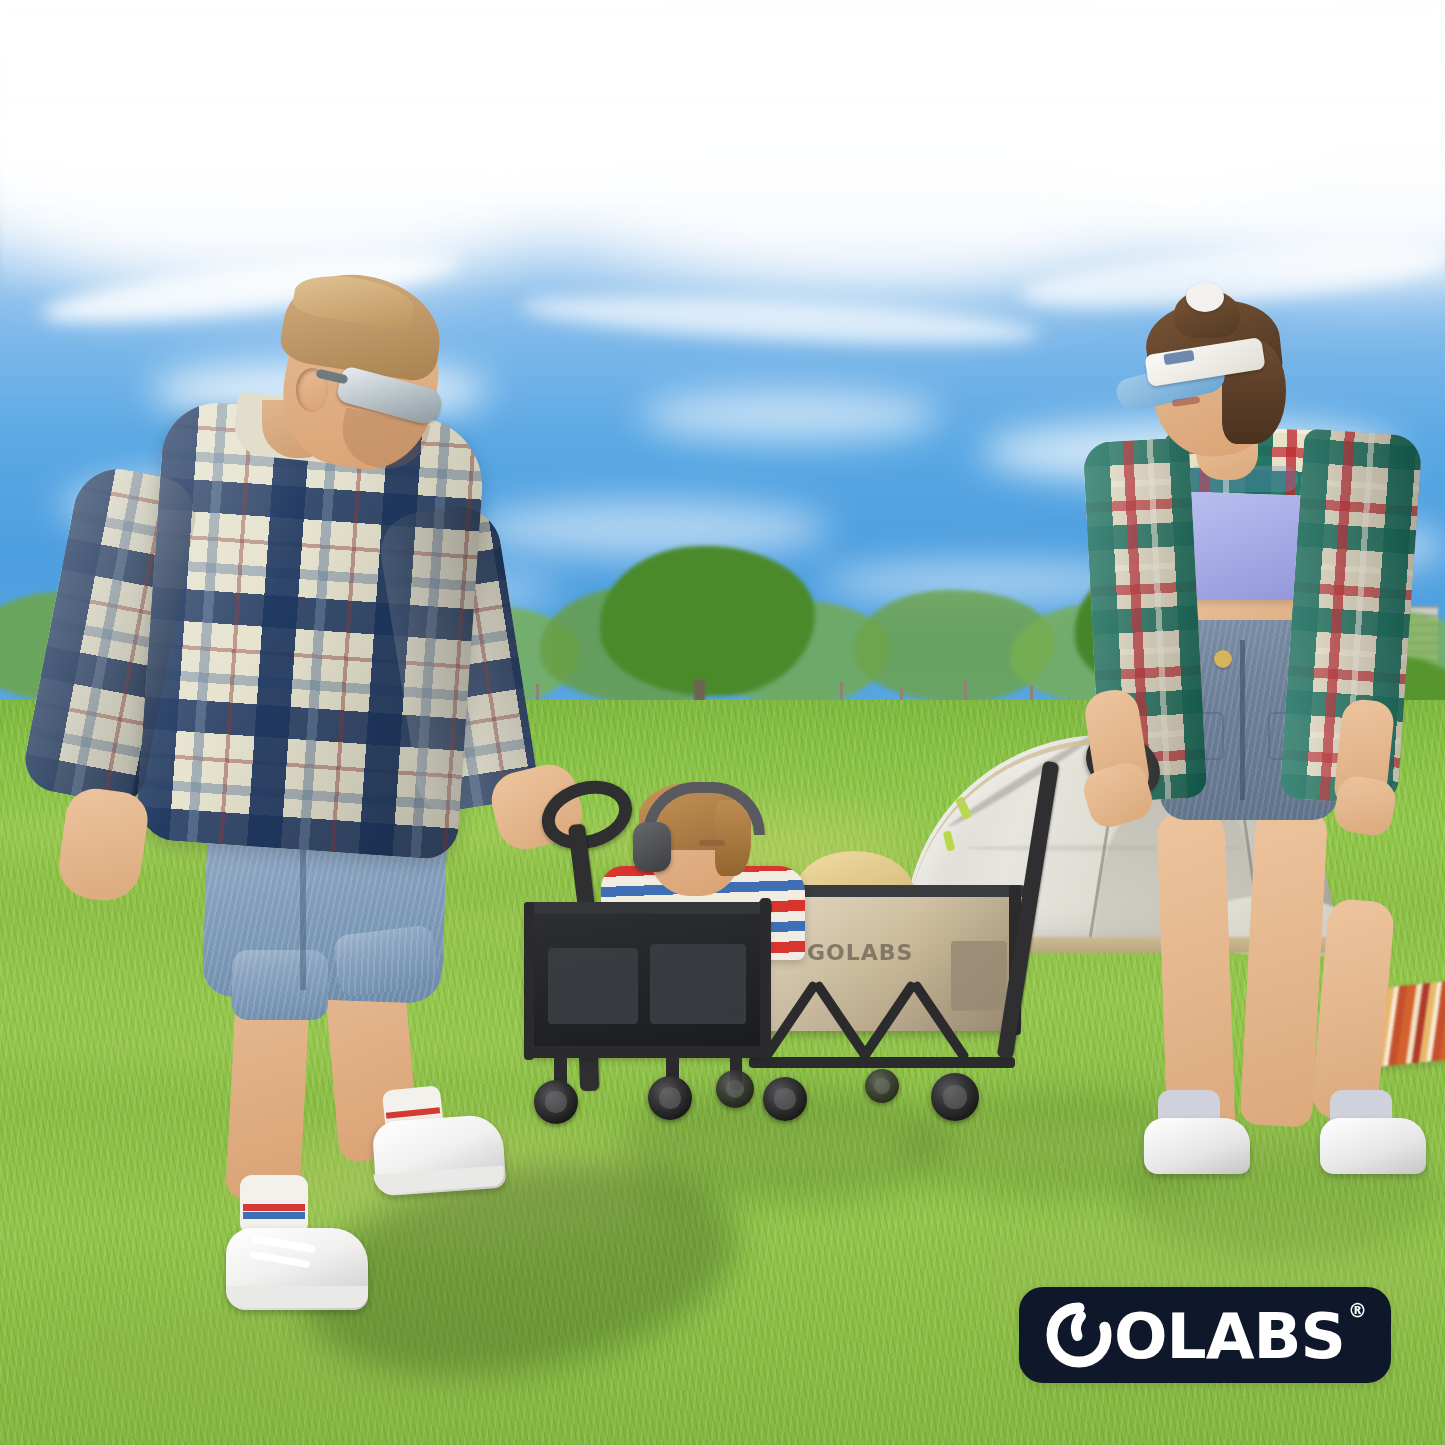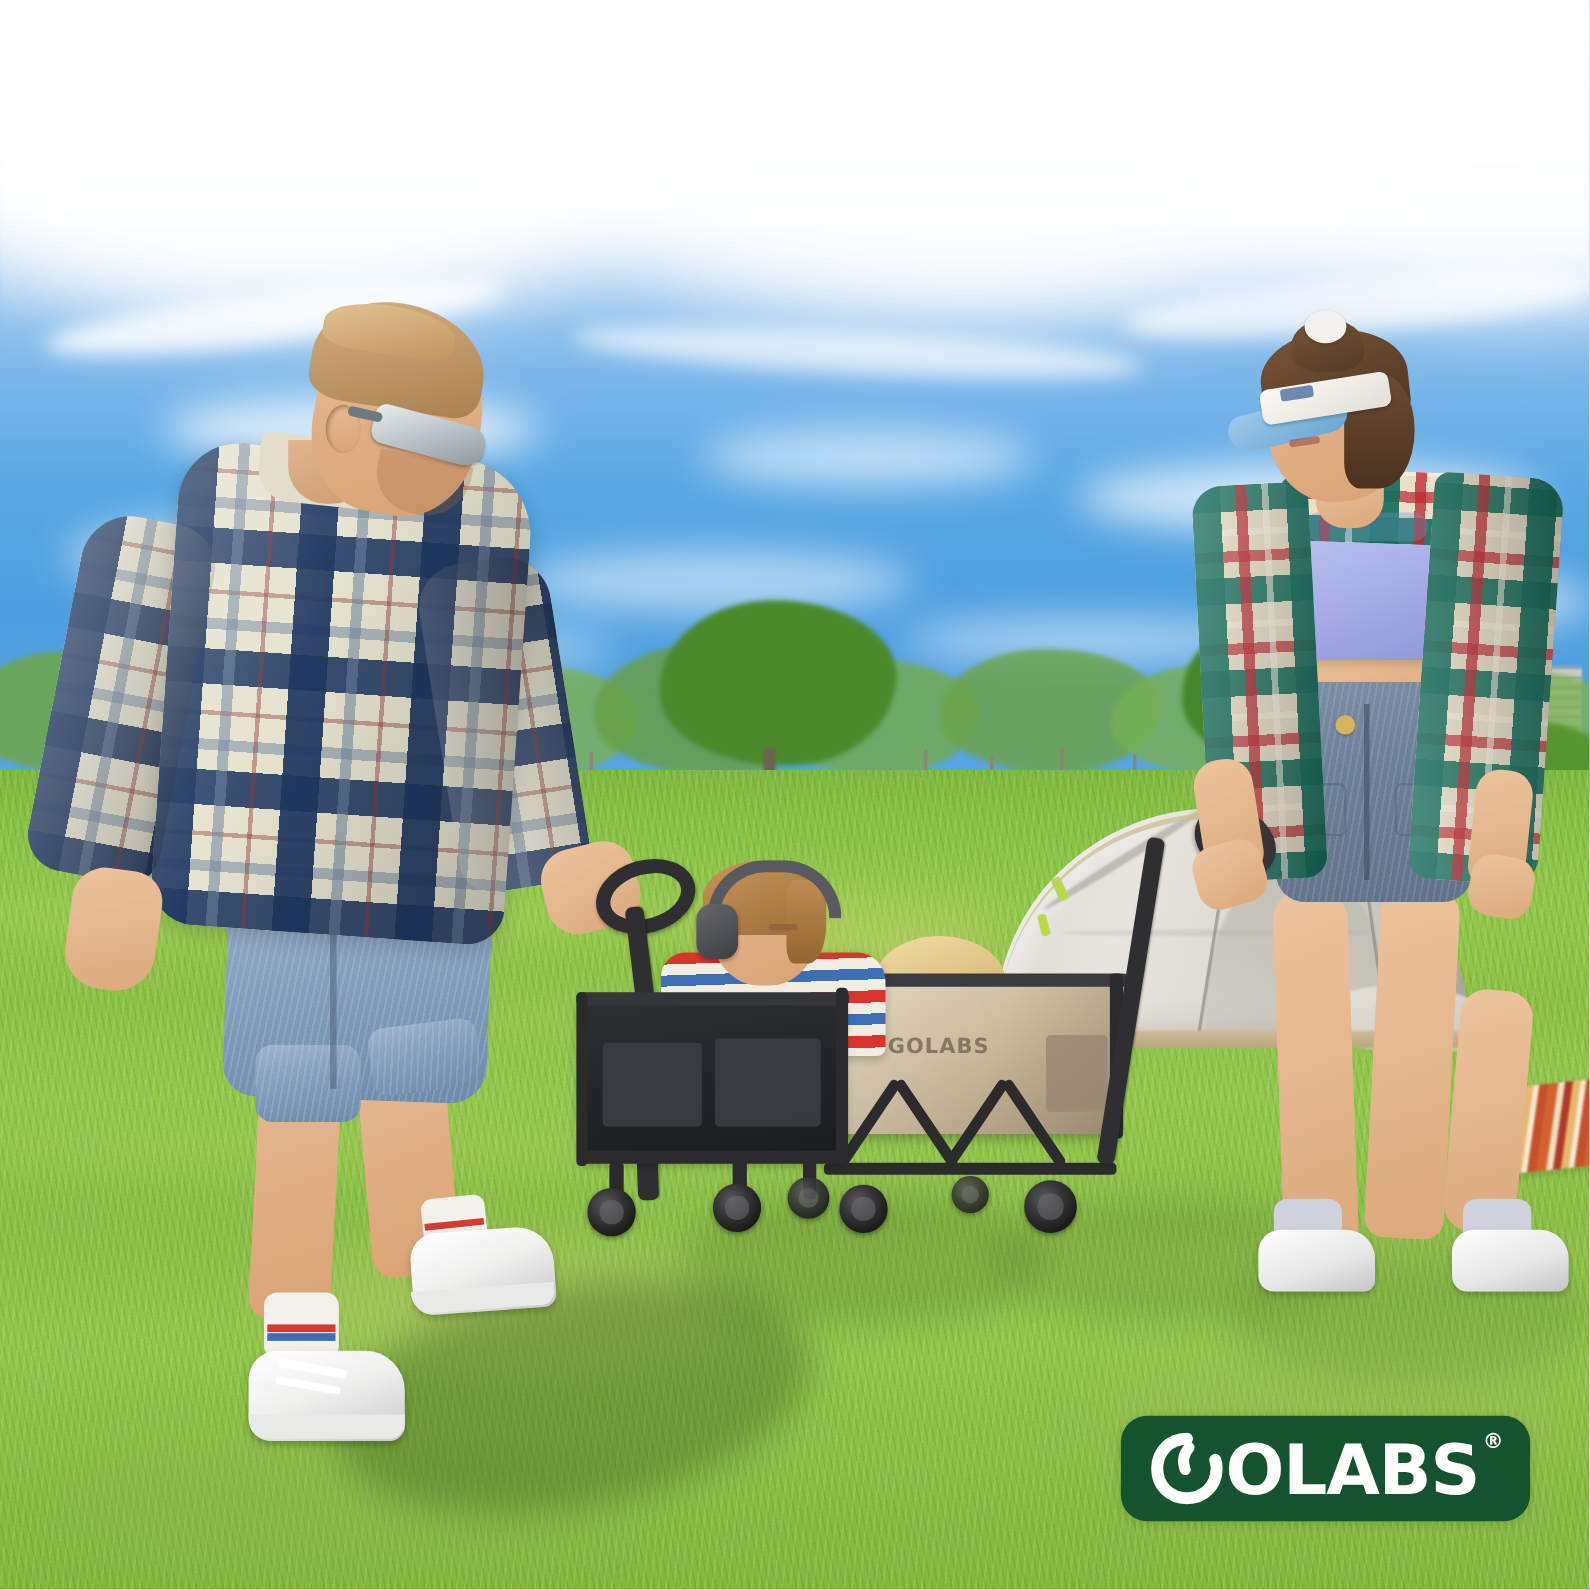--- a/index.html
+++ b/index.html
@@ -110,21 +110,21 @@
     letter-spacing:-0.5px;
     color:#15302a;
     text-shadow:3px 4px 4px rgba(120,130,140,.40);
     transform:scaleX(.93);
   }
 
   
   .logo-badge{
     position:absolute;left:1019px;top:1287px;
     width:372px;height:96px;
-    background:#14532d;
+    background:#0f172a;
     border-radius:24px;
     z-index:45;
     display:flex;align-items:center;justify-content:center;
     box-shadow:0 2px 9px rgba(0,0,0,.12);
   }
   .logo-inner{position:relative;display:flex;align-items:center;height:100%;}
   .logo-g{position:relative;width:66px;height:66px;margin-right:2px;}
   .logo-g svg{display:block;}
   .logo-word{
     font-family:"DejaVu Sans","Liberation Sans",sans-serif;
@@ -247,21 +247,21 @@
     box-shadow:0 2px 4px rgba(0,0,0,.35);
   }
   .mesh{
     background-image:
       repeating-linear-gradient(0deg, rgba(0,0,0,.35) 0 1px, rgba(0,0,0,0) 1px 4px),
       repeating-linear-gradient(90deg, rgba(0,0,0,.35) 0 1px, rgba(0,0,0,0) 1px 4px);
   }
   .wagon-label{
     position:absolute;
     font-family:"DejaVu Sans","Liberation Sans",sans-serif;
-    font-weight:bold;font-size:19px;letter-spacing:1px;
+    font-weight:bold;font-size:22px;letter-spacing:1px;
     color:rgba(118,108,92,.85);
   }
 
   
   .blanket{
     position:absolute;
     background:
       repeating-linear-gradient(104deg,
         #d4622e 0 9px, #f0e0c2 9px 15px, #b03a2a 15px 22px,
         #e8b76a 22px 29px, #f5ead2 29px 34px, #c4512c 34px 42px);

